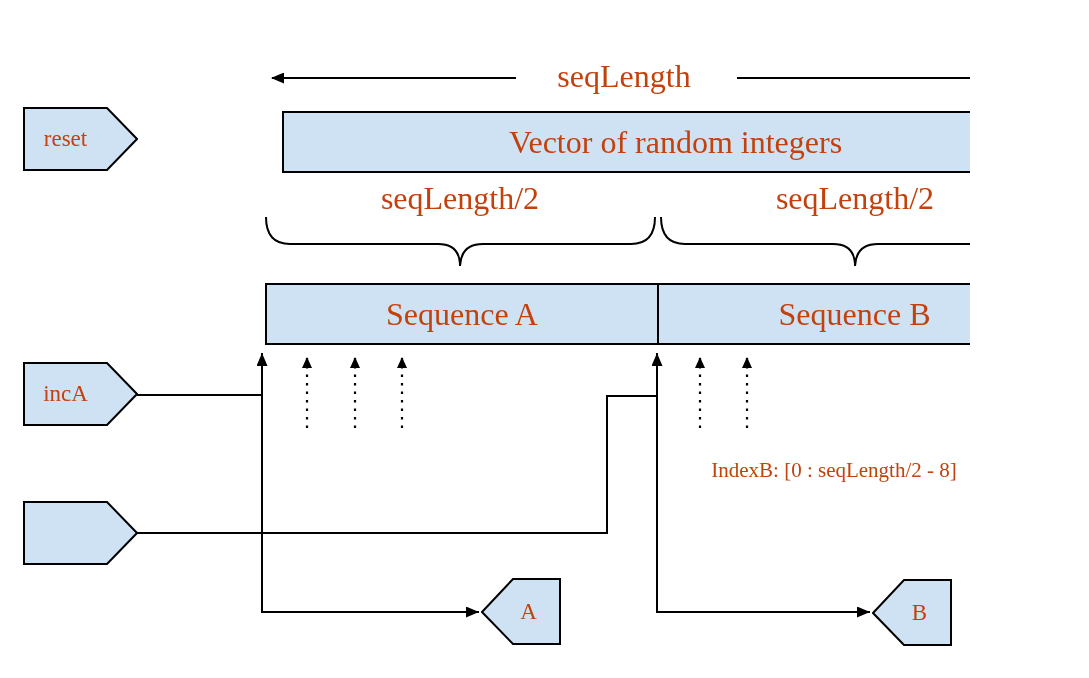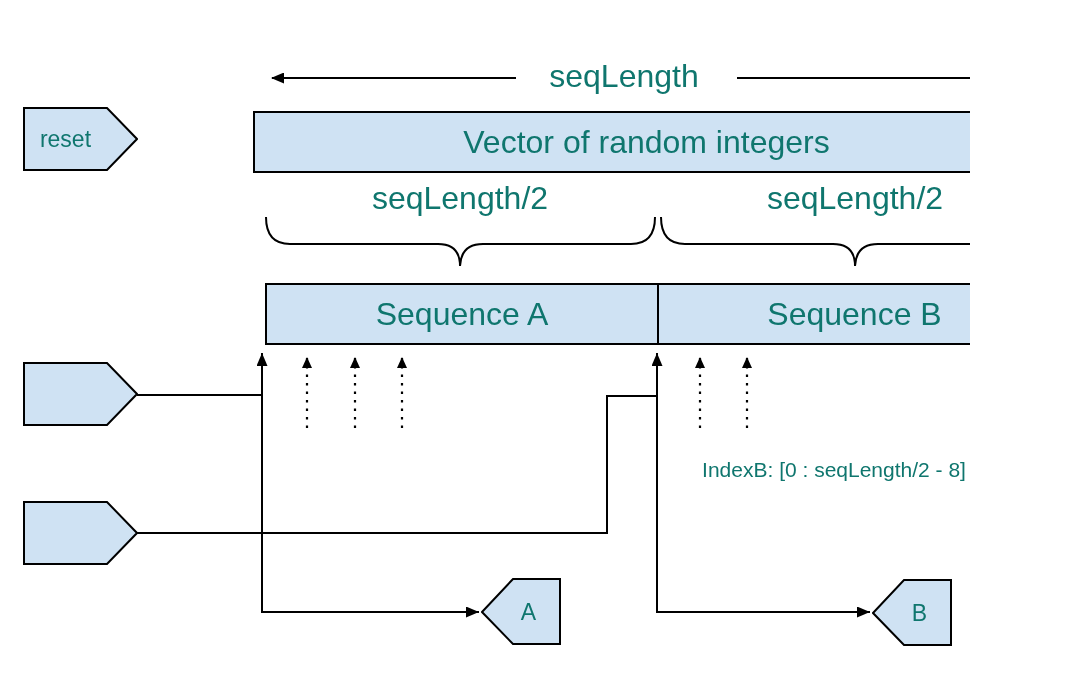--- a/index.html
+++ b/index.html
@@ -1,22 +1,22 @@
 <!DOCTYPE html>
 <html style="--shape-fill: #cfe2f3; --stroke: #000000; --background: #ffffff;"><head>
 <meta charset="utf-8">
 <style>
   html, body { margin: 0; padding: 0; background: #fff; }
   .canvas {
     position: relative;
     width: 970px;
     height: 678px;
     background: var(--background, #ffffff);
-    font-family: Liberation Sans, sans-serif;
-    color: #0f766e;
+    font-family: Liberation Serif, serif;
+    color: #c2410c;
     overflow: hidden;
   }
   .wires {
     position: absolute;
     left: 0; top: 0;
     width: 1089px; height: 678px;
   }
   .wire {
     stroke: var(--stroke, #000);
     stroke-width: 2;
@@ -104,21 +104,21 @@
     <line class="wire dotted" x1="307" y1="428" x2="307" y2="358" marker-end="url(#ahs)"></line>
     <line class="wire dotted" x1="355" y1="428" x2="355" y2="358" marker-end="url(#ahs)"></line>
     <line class="wire dotted" x1="402" y1="428" x2="402" y2="358" marker-end="url(#ahs)"></line>
 
     <line class="wire dotted" x1="700" y1="428" x2="700" y2="358" marker-end="url(#ahs)"></line>
     <line class="wire dotted" x1="747" y1="428" x2="747" y2="358" marker-end="url(#ahs)"></line>
   </svg>
 
   <div class="biglabel" style="left:489px; top:55px; width:270px; height:42px;">seqLength</div>
 
-  <div class="box" style="left:253px; top:111px; width:787px; height:62px;align-items:center;">
+  <div class="box" style="left:282px; top:111px; width:787px; height:62px;align-items:center;">
     <span>Vector of random integers</span>
   </div>
 
   <div class="biglabel" style="left:325px; top:179px; width:270px; height:38px;">seqLength/2</div>
   <div class="biglabel" style="left:720px; top:179px; width:270px; height:38px;">seqLength/2</div>
 
   <div class="box" style="left:657px; top:283px; width:395px; height:62px;">
     <span>Sequence B</span>
   </div>
   <div class="box" style="left:265px; top:283px; width:394px; height:62px;">
@@ -131,20 +131,21 @@
     <svg width="115" height="64" viewBox="0 0 115 64">
       <polygon class="tag-shape" points="1,1 84,1 114,32 84,63 1,63"></polygon>
     </svg>
     <span class="tag-label" style="left:0; width:85px;">reset</span>
   </div>
 
   <div class="tag" style="left:23px; top:362px; width:115px; height:64px;">
     <svg width="115" height="64" viewBox="0 0 115 64">
       <polygon class="tag-shape" points="1,1 84,1 114,32 84,63 1,63"></polygon>
     </svg>
+    <span class="tag-label" style="left:0; width:85px;">incA</span>
   </div>
 
   <div class="tag" style="left:23px; top:501px; width:115px; height:64px;">
     <svg width="115" height="64" viewBox="0 0 115 64">
       <polygon class="tag-shape" points="1,1 84,1 114,32 84,63 1,63"></polygon>
     </svg>
   </div>
 
   <div class="tag" style="left:481px; top:578px; width:81px; height:68px;">
     <svg width="81" height="68" viewBox="0 0 81 68">

